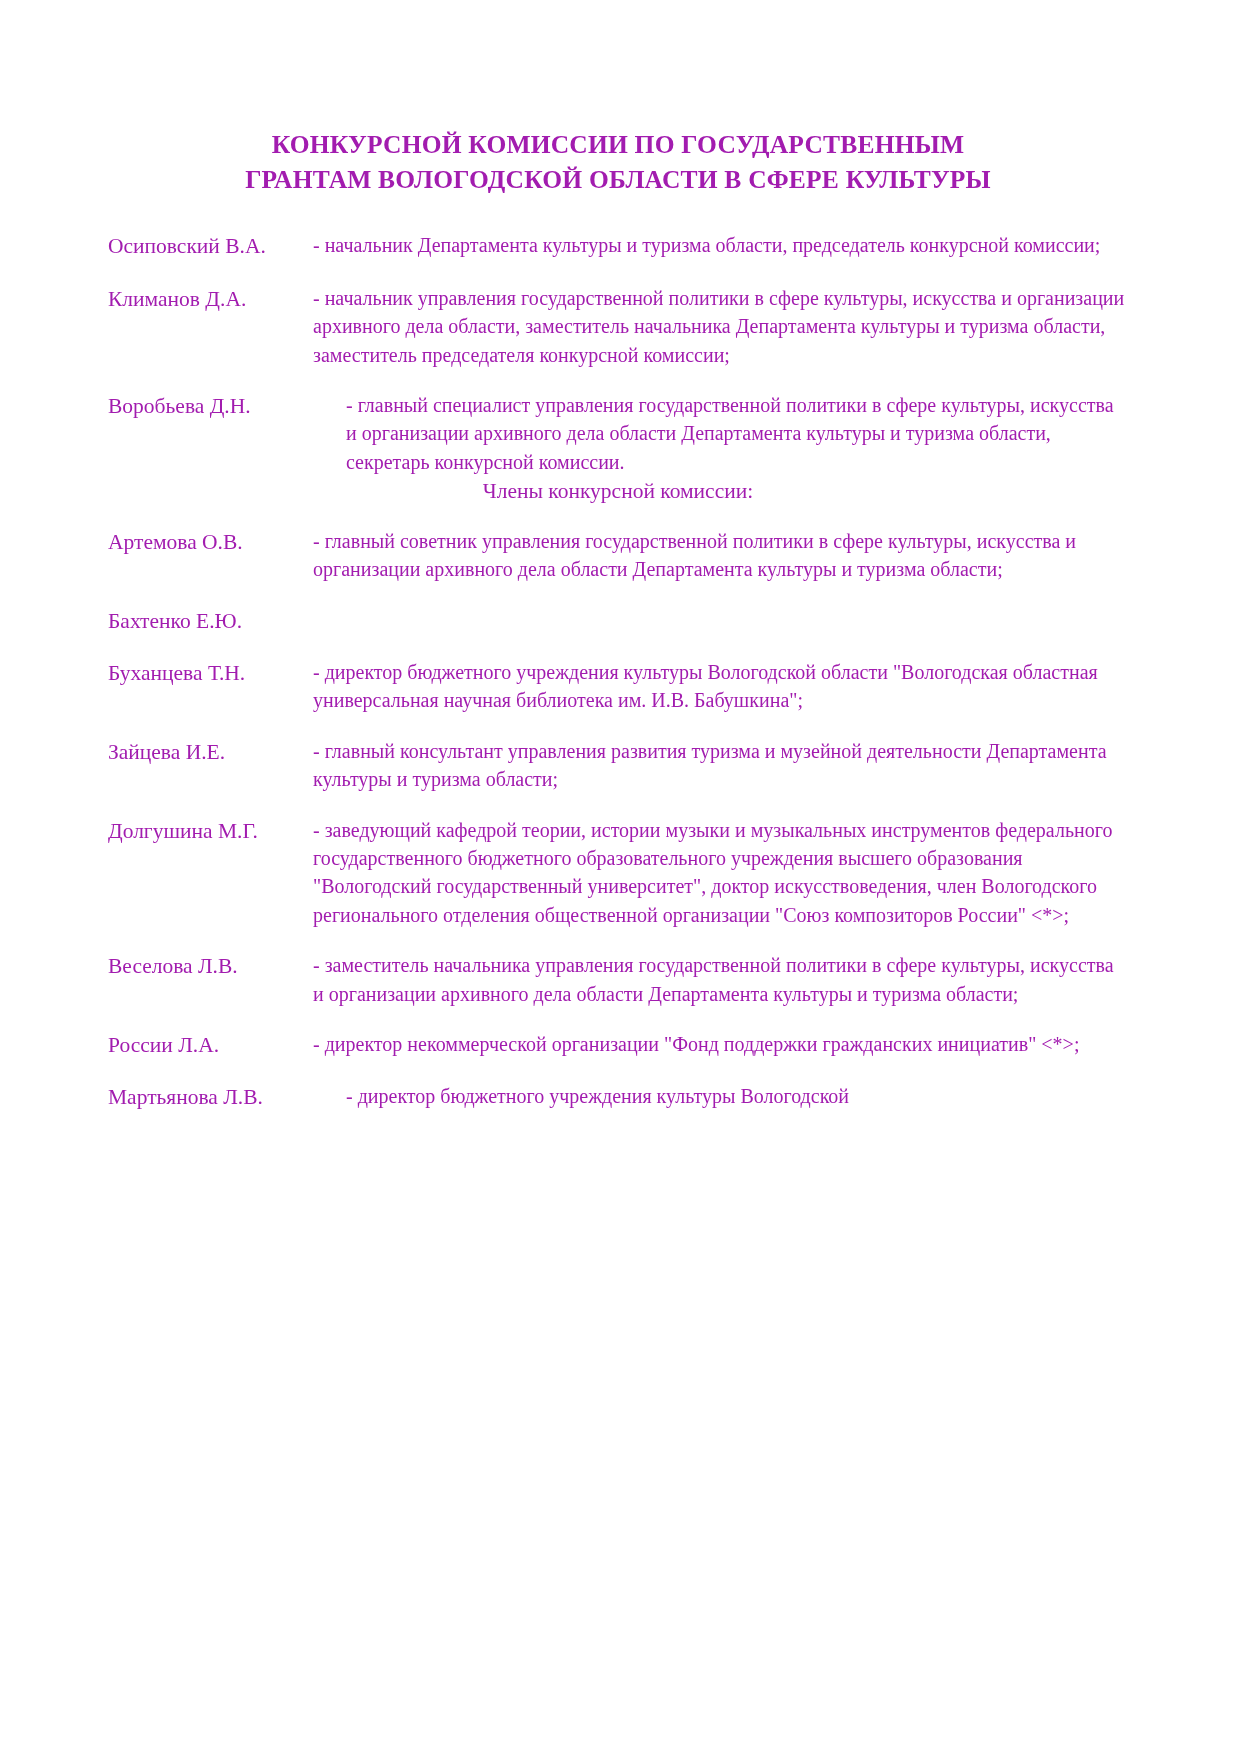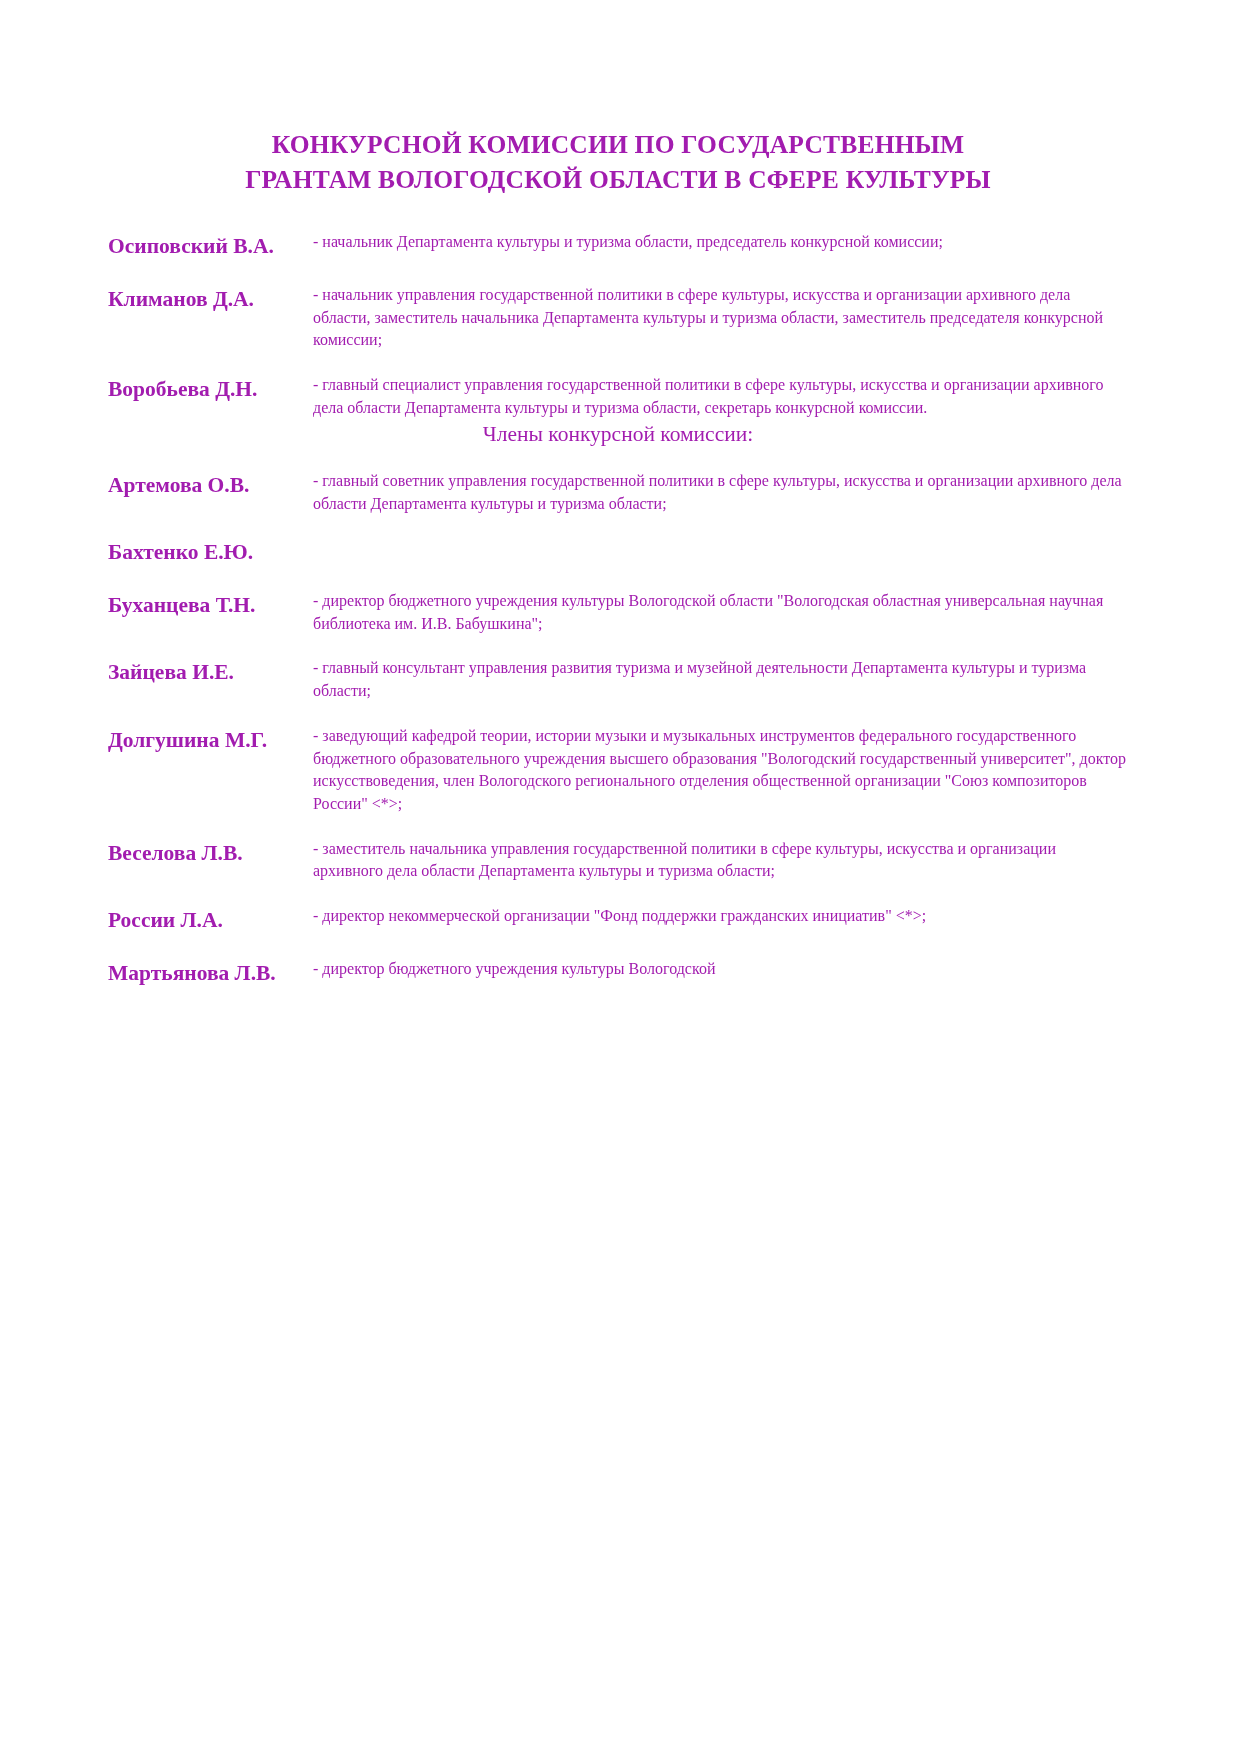--- a/index.html
+++ b/index.html
@@ -39,36 +39,36 @@
     align-items: flex-start;
     margin-bottom: 22px;
   }
   .entry .name {
     width: 205px;
     flex: 0 0 205px;
     font-size: 21.5px;
     line-height: 1.42;
     padding-right: 10px;
     box-sizing: border-box;
-    font-weight: bold;
   }
   .entry .desc {
     flex: 1 1 auto;
-    font-size: 16px;
+    font-size: 20px;
     line-height: 1.42;
     text-align: left;
   }
   .section-note {
     font-size: 21.5px;
     line-height: 1.42;
     margin: 0 0 20px 0;
     text-align: center;
   }
   .entry:last-child {
     margin-bottom: 0;
+    gap: 33px;
   }
 </style>
 </head>
 <body>
 
 <div class="page">
 
   <h1 class="doc-title">
     <span class="line">КОНКУРСНОЙ КОМИССИИ ПО ГОСУДАРСТВЕННЫМ</span>
     <span class="line">ГРАНТАМ ВОЛОГОДСКОЙ ОБЛАСТИ В СФЕРЕ КУЛЬТУРЫ</span>

